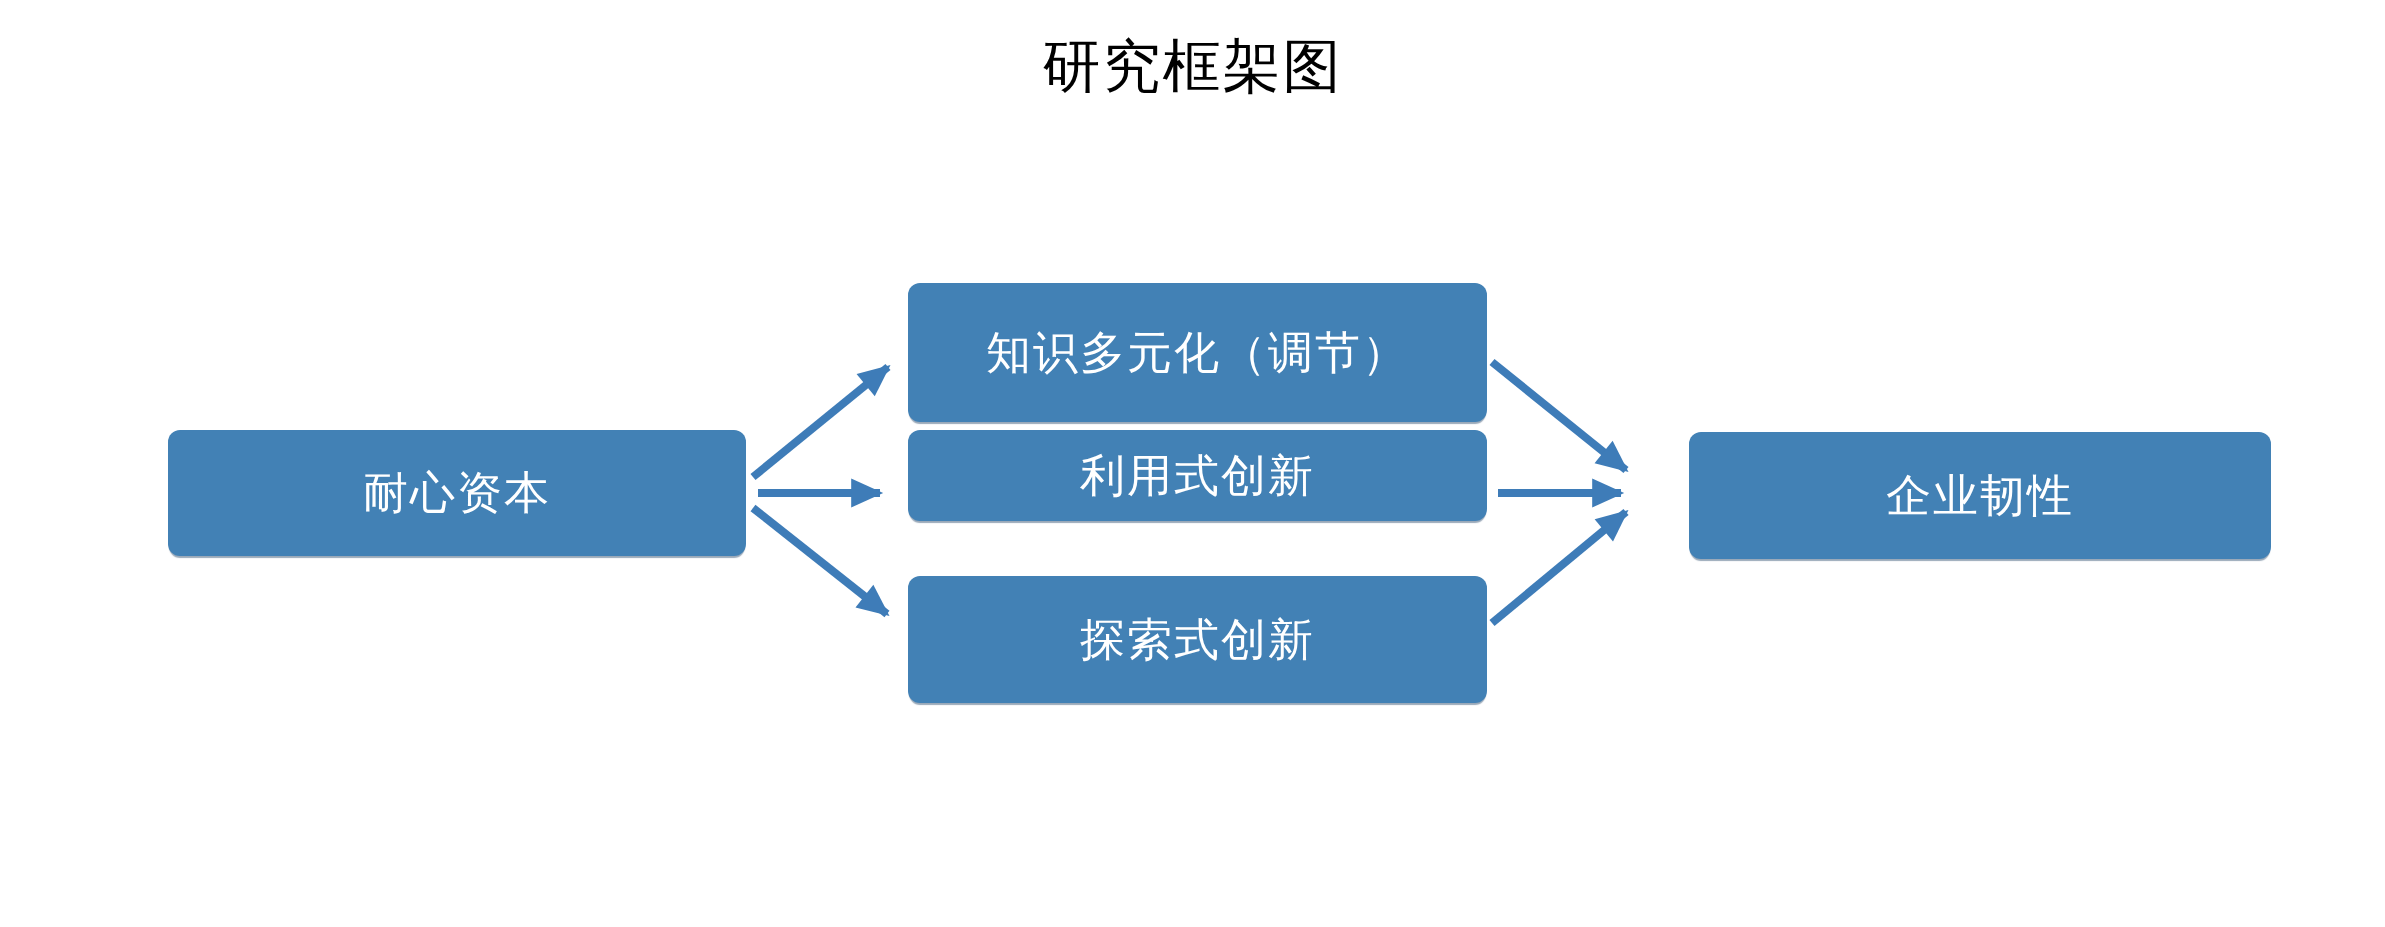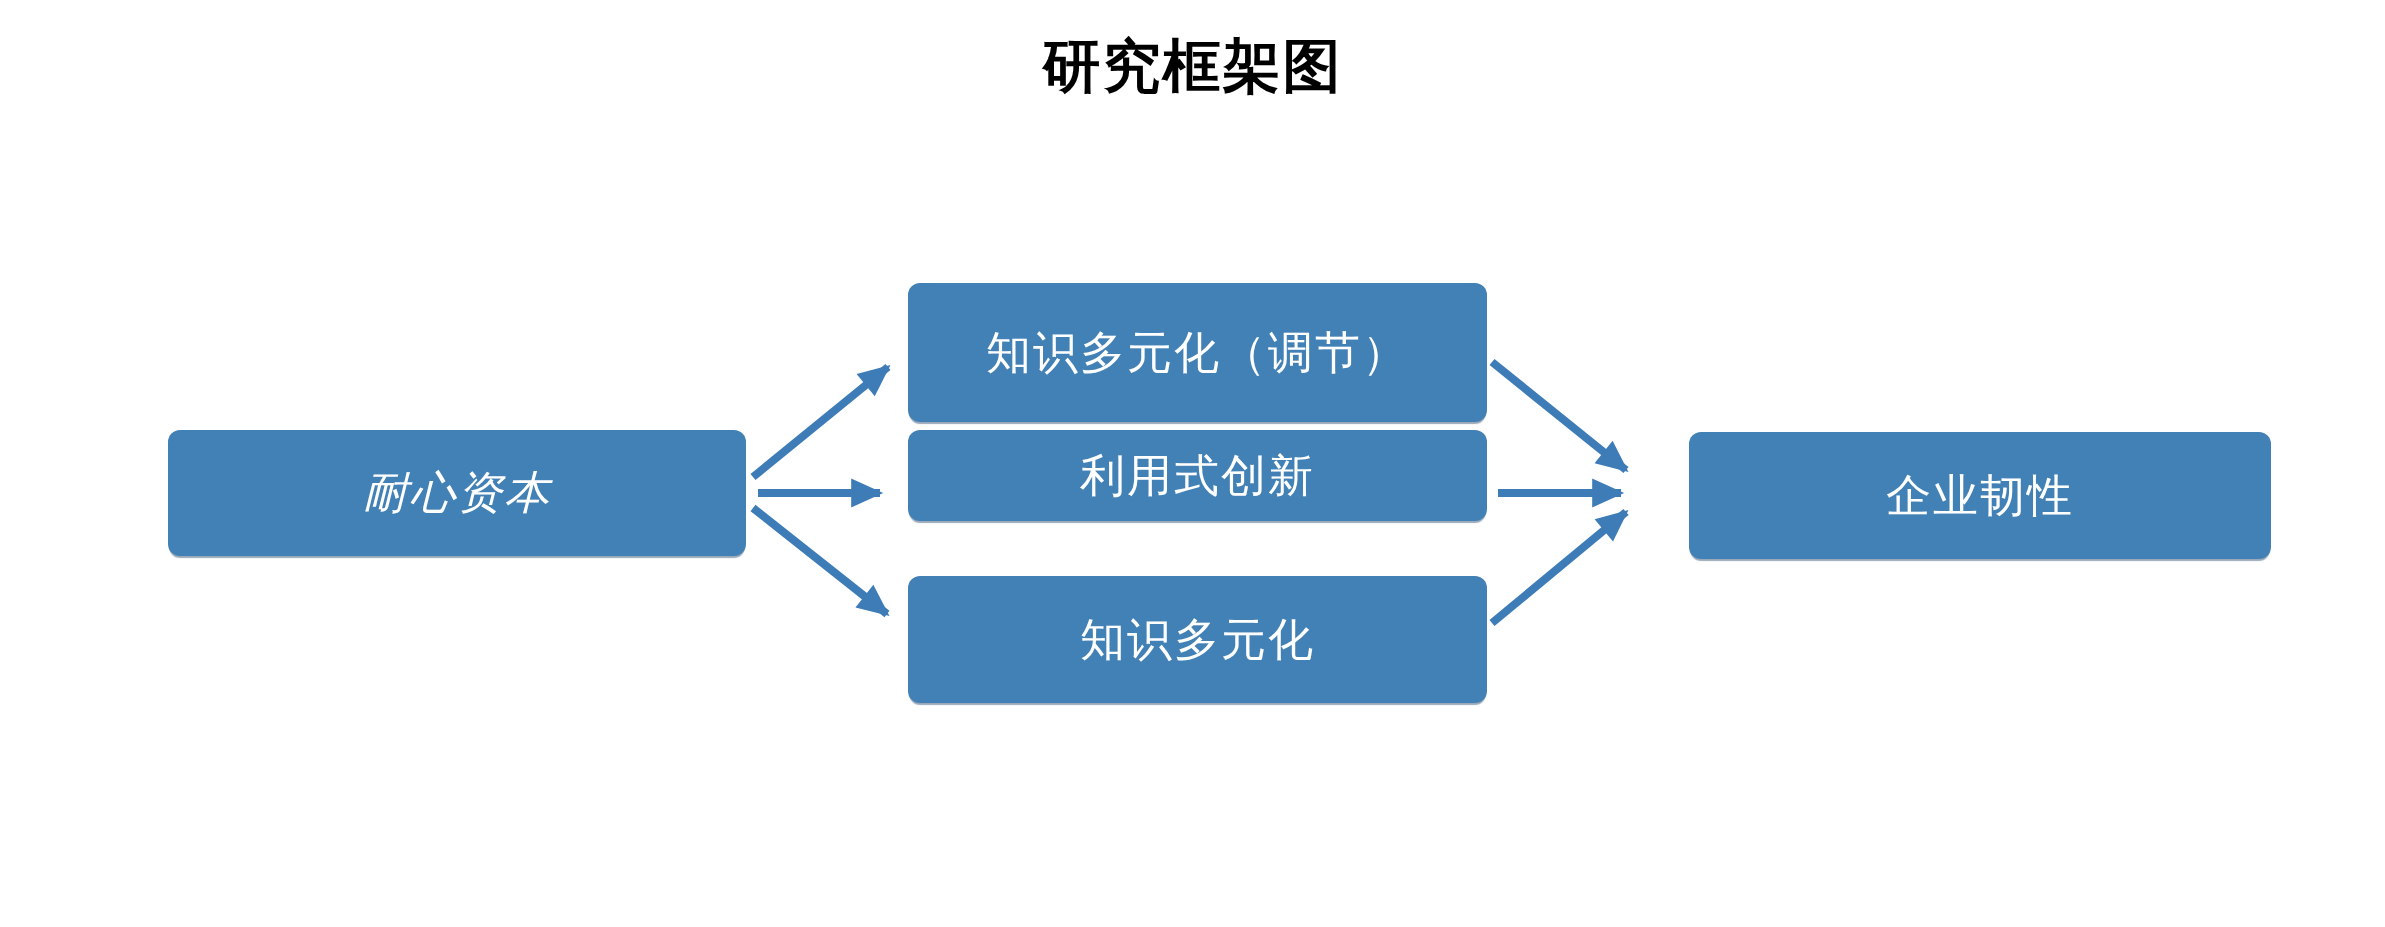--- a/index.html
+++ b/index.html
@@ -21,37 +21,37 @@
     background: var(--background);
     overflow: hidden;
   }
   .diagram-title {
     position: absolute;
     top: 28px;
     left: 0;
     width: 100%;
     text-align: center;
     font-size: 58px;
-    font-weight: bold;
+    font-weight: normal;
     color: var(--title-text);
     letter-spacing: 2px;
   }
   .node {
     position: absolute;
     background: var(--box-fill);
     border-radius: 12px;
     display: flex;
     align-items: center;
     justify-content: center;
     color: var(--box-text);
     font-size: 45px;
     letter-spacing: 2px;
     box-shadow: 0 3px 1px -1px rgba(30, 64, 100, 0.45);
   }
-  .node-patient    { left: 168px;  top: 430px; width: 578px; height: 126px; font-style: italic; }
+  .node-patient    { left: 168px;  top: 430px; width: 578px; height: 126px; }
   .node-knowledge  { left: 908px;  top: 283px; width: 579px; height: 139px; }
   .node-exploit    { left: 908px;  top: 430px; width: 579px; height: 91px; }
   .node-explore    { left: 908px;  top: 576px; width: 579px; height: 127px; }
   .node-resilience { left: 1647px; top: 432px; width: 582px; height: 127px; margin-left: 42px; }
   .edges-layer {
     position: absolute;
     left: 0; top: 0;
     width: 2385px;
     height: 927px;
     pointer-events: none;
@@ -85,17 +85,17 @@
     <line class="edge-line" x1="1498" y1="493" x2="1621" y2="493" marker-end="url(#arrowhead)"></line>
     <line class="edge-line" x1="1492" y1="623" x2="1626" y2="512" marker-end="url(#arrowhead)"></line>
   </svg>
 
   <div class="node node-patient">耐心资本</div>
 
   <div class="node node-knowledge">知识多元化（调节）</div>
 
   <div class="node node-exploit">利用式创新</div>
 
-  <div class="node node-explore">知识多元化</div>
+  <div class="node node-explore">探索式创新</div>
 
   <div class="node node-resilience">企业韧性</div>
 
 </div>
 
 </body></html>

